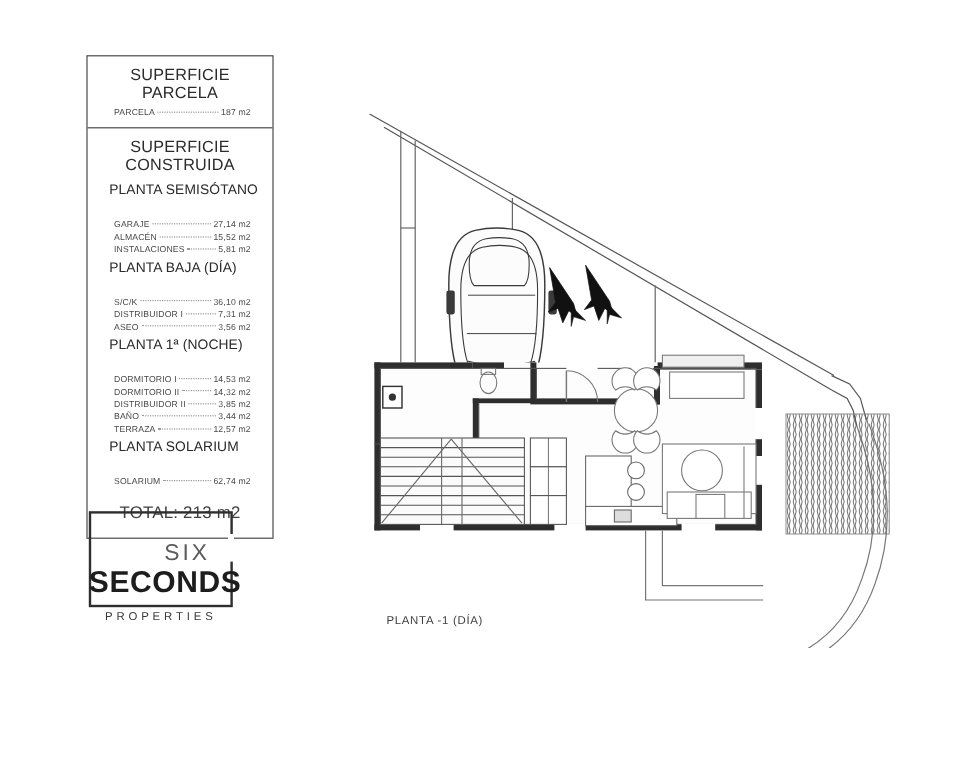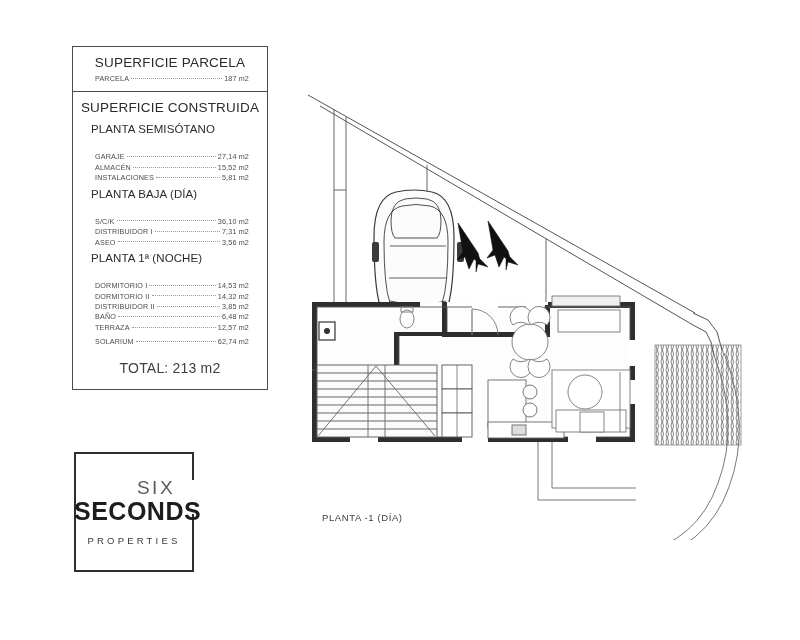--- a/index.html
+++ b/index.html
@@ -5,21 +5,21 @@
   html,body{margin:0;padding:0;}
   body{
     width:800px;height:640px;background:#ffffff;
     font-family:"Liberation Sans", sans-serif;
     color:#1a1a1a;overflow:hidden;position:relative;
   }
   .sheet{position:absolute;inset:0;}
 
   
   .legend{
-    position:absolute;left:72px;top:46px;width:196px;
+    position:absolute;left:72px;top:46px;width:156px;
     border:1.4px solid #4a4a4a;background:#fff;
     box-sizing:border-box;
   }
   .legend-sec{padding:6px 2px 7px 2px;}
   .legend-sec.divided{border-top:1.4px solid #4a4a4a;}
   .sec-title{
     font-size:13.5px;letter-spacing:.2px;text-align:center;
     color:#2b2b2b;padding:2px 0 4px 0;font-weight:400;
   }
   .grp{margin:4px 0 2px 0;}
@@ -38,21 +38,21 @@
     margin:0 2px 2px 2px;min-width:6px;
   }
   .row .val{white-space:nowrap;}
   .total{
     text-align:center;font-size:14px;color:#404040;
     padding:10px 0 6px 0;letter-spacing:.2px;
   }
 
   
   .logo{
-    position:absolute;left:74px;top:452px;width:120px;height:120px;
+    position:absolute;left:74px;top:426px;width:120px;height:80px;
   }
   .logo-box{
     position:absolute;inset:0;
     border:2px solid #2e2e2e;
     box-sizing:border-box;
   }
   
   .logo-box::after{
     content:"";position:absolute;right:-3px;top:22%;
     width:5px;height:30%;background:#fff;
@@ -148,30 +148,31 @@
           <span class="val">14,32 m2</span>
         </div>
         <div class="row">
           <span class="nm">DISTRIBUIDOR II</span>
           <span class="dots"></span>
           <span class="val">3,85 m2</span>
         </div>
         <div class="row">
           <span class="nm">BAÑO</span>
           <span class="dots"></span>
-          <span class="val">6,48 m2</span>
+          <span class="val">3,44 m2</span>
         </div>
         <div class="row">
           <span class="nm">TERRAZA</span>
           <span class="dots"></span>
           <span class="val">12,57 m2</span>
         </div>
       </div>
 
       <div class="grp">
+        <div class="grp-title">PLANTA SOLARIUM</div>
         <div class="row">
           <span class="nm">SOLARIUM</span>
           <span class="dots"></span>
           <span class="val">62,74 m2</span>
         </div>
       </div>
 
       <div class="total">TOTAL: 213 m2</div>
     </div>
   </div>

